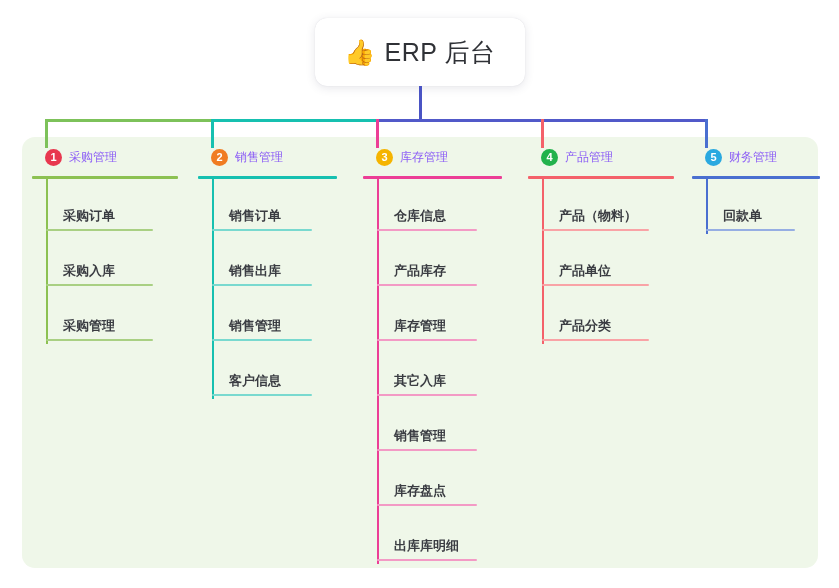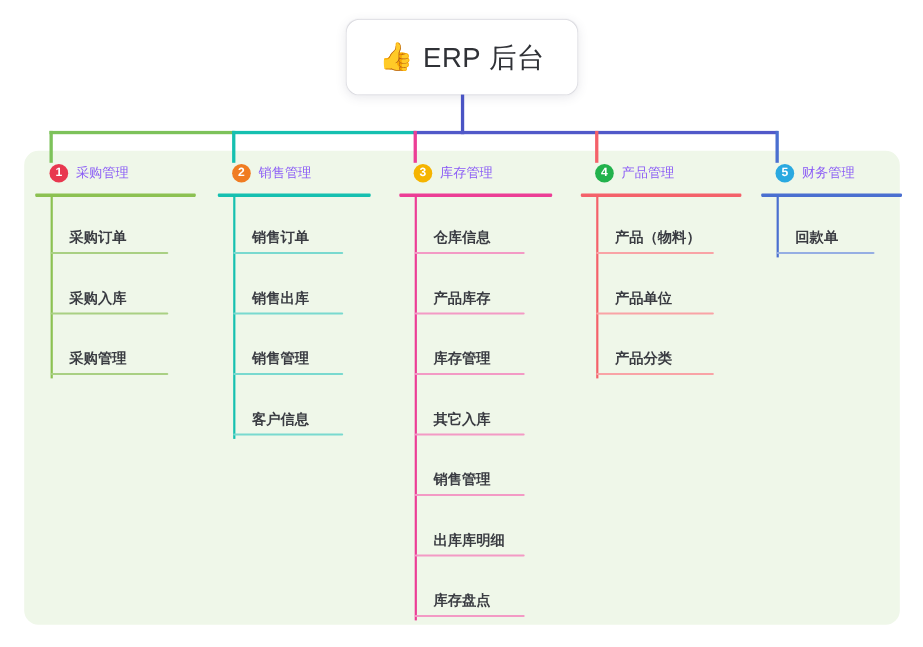--- a/index.html
+++ b/index.html
@@ -236,25 +236,25 @@
           </div>
           <div class="leaf">
             <span class="leaf-text">其它入库</span>
             <div class="leaf-rule" style="background: rgb(243, 154, 197); width: 100px;"></div>
           </div>
           <div class="leaf">
             <span class="leaf-text">销售管理</span>
             <div class="leaf-rule" style="background: rgb(243, 154, 197); width: 100px;"></div>
           </div>
           <div class="leaf">
+            <span class="leaf-text">库存盘点</span>
+            <div class="leaf-rule" style="background: rgb(243, 154, 197); width: 100px;"></div>
+          </div>
+          <div class="leaf">
             <span class="leaf-text">出库库明细</span>
-            <div class="leaf-rule" style="background: rgb(243, 154, 197); width: 100px;"></div>
-          </div>
-          <div class="leaf">
-            <span class="leaf-text">库存盘点</span>
             <div class="leaf-rule" style="background: rgb(243, 154, 197); width: 100px;"></div>
           </div>
         </div>
       </div>
       <div class="column" style="left: 528px; width: 152px;">
         <div class="col-header">
           <span class="badge" style="background: rgb(34, 178, 76);">4</span>
           <span class="col-title">产品管理</span>
         </div>
         <div class="col-rule" style="background: rgb(244, 97, 106); width: 146px;"></div>

